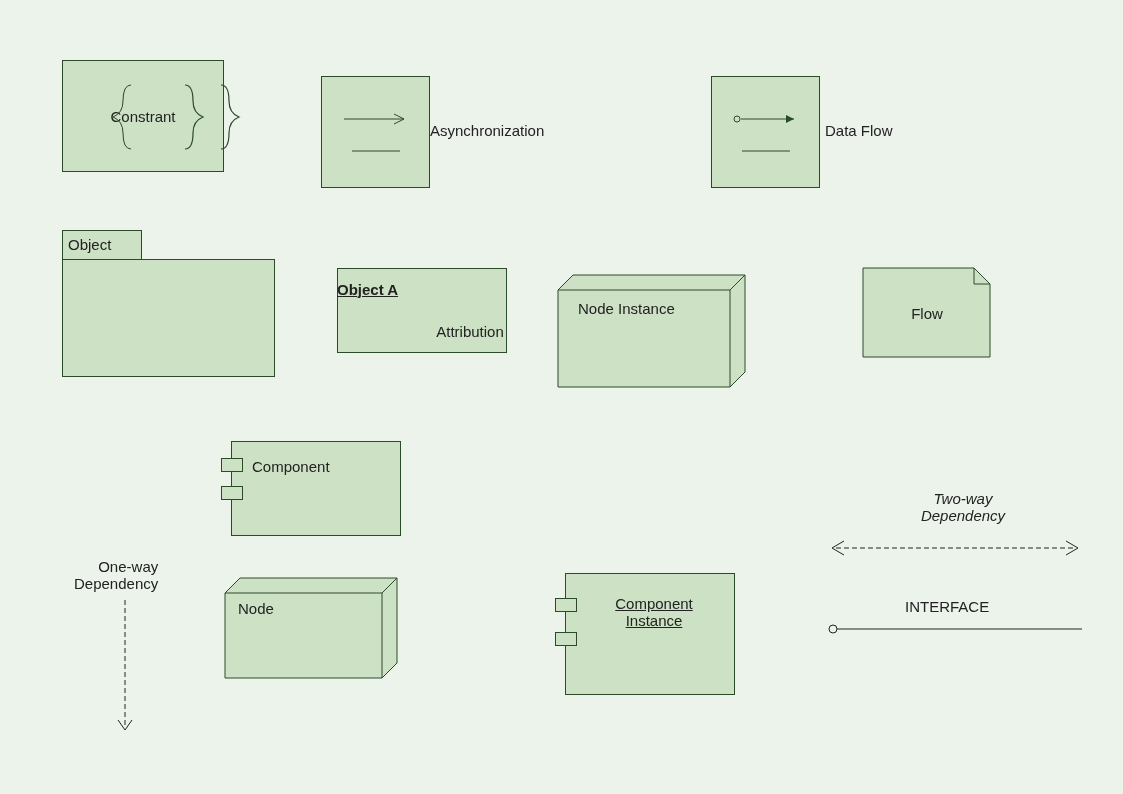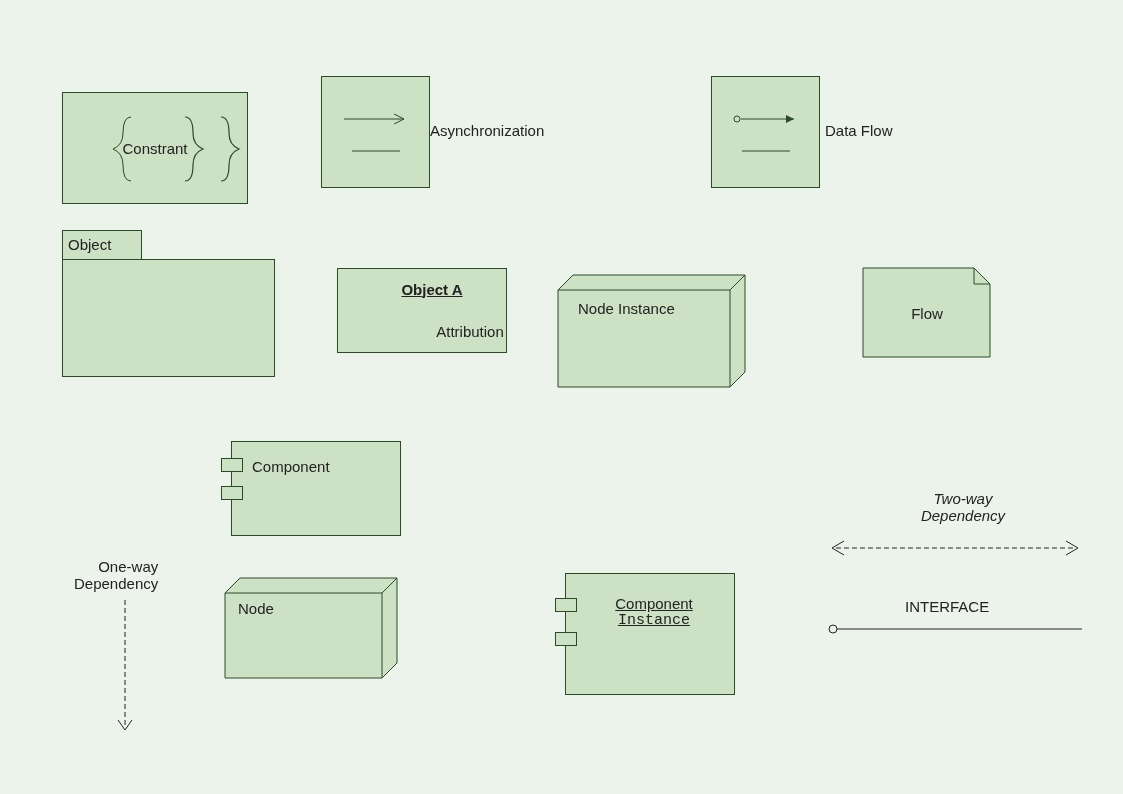--- a/index.html
+++ b/index.html
@@ -15,21 +15,21 @@
     .abs { position: absolute; }
     .box {
       background: #cde1c4;
       border: 1px solid #2a4a28;
     }
     .centered { display: flex; align-items: center; justify-content: center; text-align: center; }
   </style>
 </head>
 <body>
 
-<div class="abs box centered" style="left:62px; top:92px; width:186px; height:112px;">
+<div class="abs box centered" style="left:62px; top:60px; width:162px; height:112px;">
   <svg width="190" height="112" style="position:absolute; left:0; top:0;">
     <path d="M 68 24 Q 60 24 60 40 Q 60 52 50 56 Q 60 60 60 72 Q 60 88 68 88" fill="none" stroke="#2a4a28" stroke-width="1"></path>
   </svg>
   <svg width="190" height="112" style="position:absolute; left:0; top:0;">
     <path d="M 122 24 Q 130 24 130 40 Q 130 52 140 56 Q 130 60 130 72 Q 130 88 122 88" fill="none" stroke="#2a4a28" stroke-width="1.2"></path>
   </svg>
   <svg width="190" height="112" style="position:absolute; left:0; top:0;">
     <path d="M 158 24 Q 166 24 166 40 Q 166 52 176 56 Q 166 60 166 72 Q 166 88 158 88" fill="none" stroke="#2a4a28" stroke-width="1.2"></path>
   </svg>
   <span style="z-index:1;">Constrant</span>
@@ -53,21 +53,21 @@
     <line x1="30" y1="74" x2="78" y2="74" stroke="#2a4a28" stroke-width="1"></line>
   </svg>
 </div>
 <div class="abs" style="left:801px; top:122px;margin-left:24px;">Data Flow</div>
 
 <div class="abs box" style="left:62px; top:230px; width:80px; height:30px; border-bottom:none;"></div>
 <div class="abs" style="left:68px; top:236px;">Object</div>
 <div class="abs box" style="left:62px; top:259px; width:213px; height:118px;"></div>
 
 <div class="abs box" style="left:337px; top:268px; width:170px; height:42px;"></div>
-<div class="abs" style="left:337px; top:268px; width:190px; height:42px; display:flex; align-items:center; justify-content:center;">
+<div class="abs" style="left:337px; top:268px; width:190px; height:42px; display:flex; align-items:center; justify-content:flex-start;">
   <span style="text-decoration:underline; font-weight:bold;">Object A</span>
 </div>
 <div class="abs box" style="left:337px; top:309px; width:170px; height:44px; border-top:none;"></div>
 <div class="abs centered" style="left:337px; top:309px; width:170px; height:44px;margin-left:48px;">Attribution</div>
 
 <svg class="abs" style="left:555px; top:272px;" width="195" height="120">
   <polygon points="3,18 18,3 190,3 190,100 175,115 3,115" fill="#cde1c4" stroke="#2a4a28" stroke-width="1"></polygon>
   <line x1="3" y1="18" x2="175" y2="18" stroke="#2a4a28" stroke-width="1"></line>
   <line x1="175" y1="18" x2="190" y2="3" stroke="#2a4a28" stroke-width="1"></line>
   <line x1="175" y1="18" x2="175" y2="115" stroke="#2a4a28" stroke-width="1"></line>
@@ -100,21 +100,21 @@
   <line x1="160" y1="18" x2="175" y2="3" stroke="#2a4a28" stroke-width="1"></line>
   <line x1="160" y1="18" x2="160" y2="103" stroke="#2a4a28" stroke-width="1"></line>
 </svg>
 <div class="abs" style="left:238px; top:600px;">Node</div>
 
 <div class="abs box" style="left:565px; top:573px; width:170px; height:122px;"></div>
 <div class="abs box" style="left:555px; top:598px; width:22px; height:14px;"></div>
 <div class="abs box" style="left:555px; top:632px; width:22px; height:14px;"></div>
 <div class="abs" style="left:584px; top:595px; width:140px; text-align:center;">
   <div style="text-decoration:underline;">Component</div>
-  <div style="text-decoration:underline;font-family:Liberation Mono, monospace;">Instance</div>
+  <div style="text-decoration:underline;">Instance</div>
 </div>
 
 <div class="abs" style="left:863px; top:490px; width:200px; text-align:center;font-style:italic;">
   <div>Two-way</div>
   <div>Dependency</div>
 </div>
 <svg class="abs" style="left:826px; top:538px;" width="258" height="20">
   <line x1="10" y1="10" x2="248" y2="10" stroke="#222" stroke-width="1" stroke-dasharray="5,3"></line>
   <polyline points="18,3 6,10 18,17" fill="none" stroke="#222" stroke-width="1"></polyline>
   <polyline points="240,3 252,10 240,17" fill="none" stroke="#222" stroke-width="1"></polyline>

